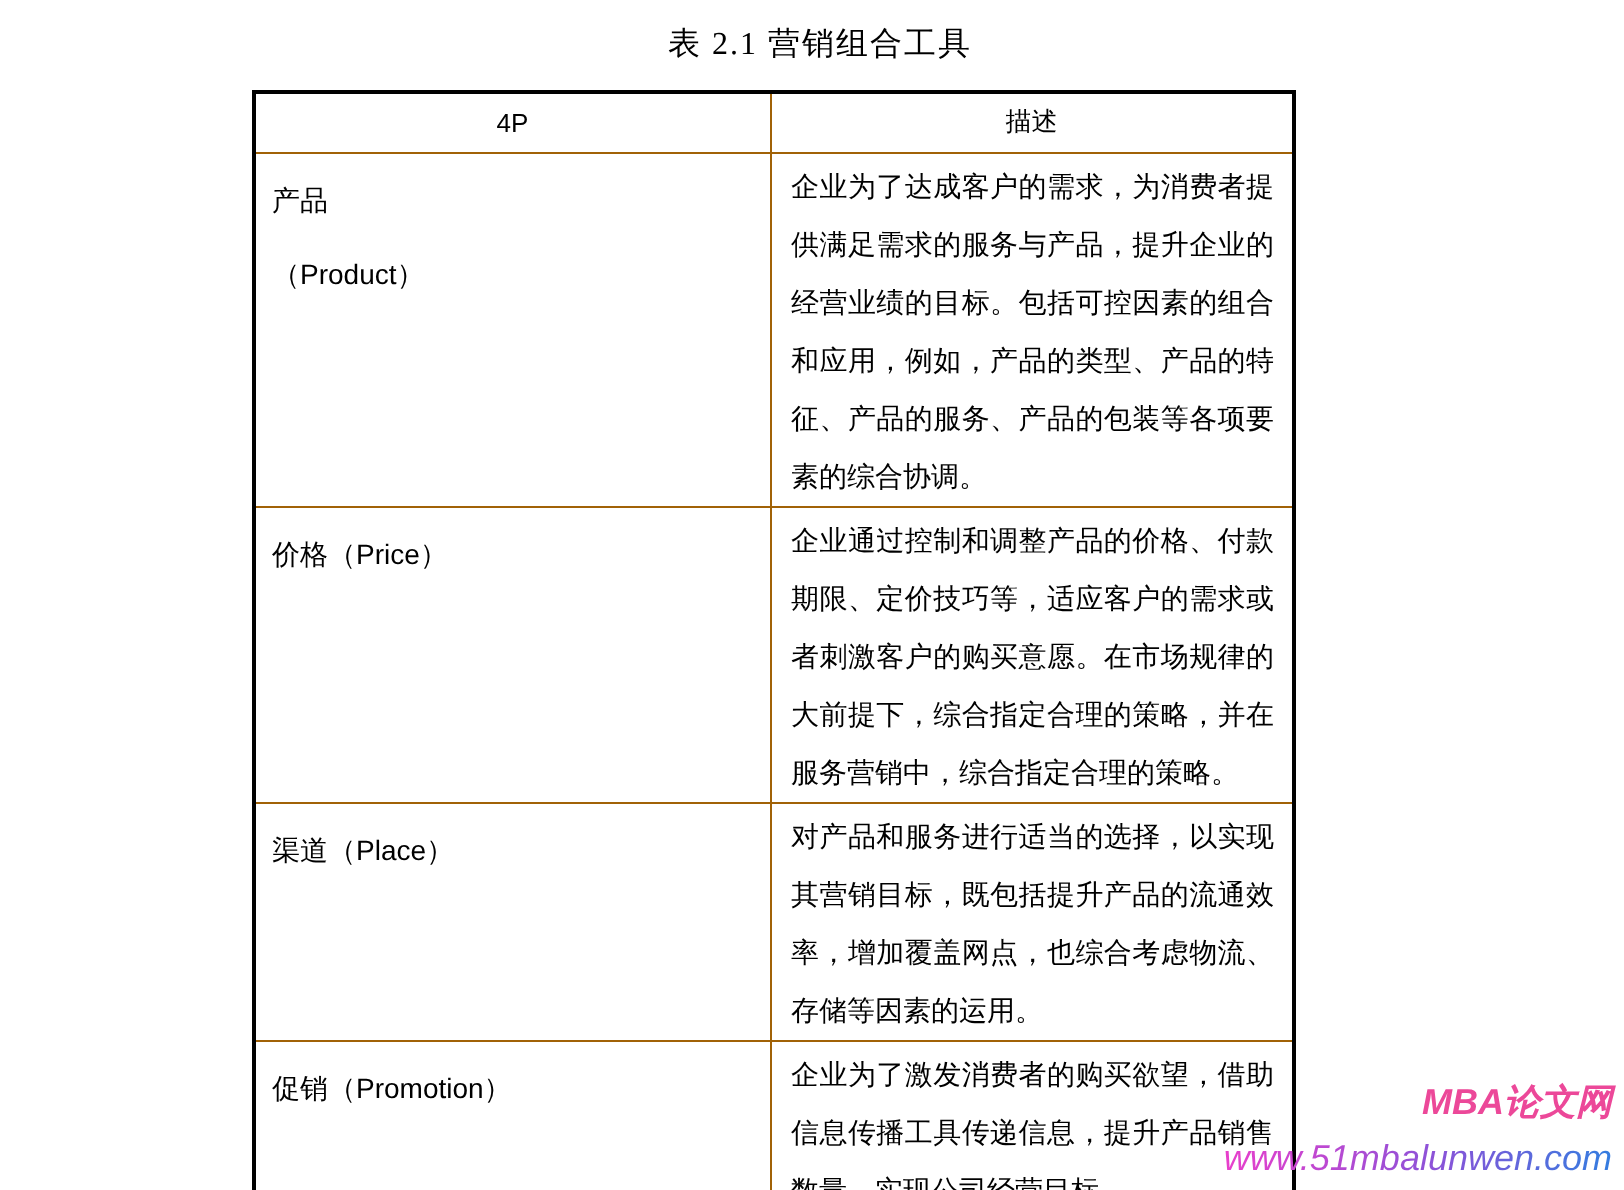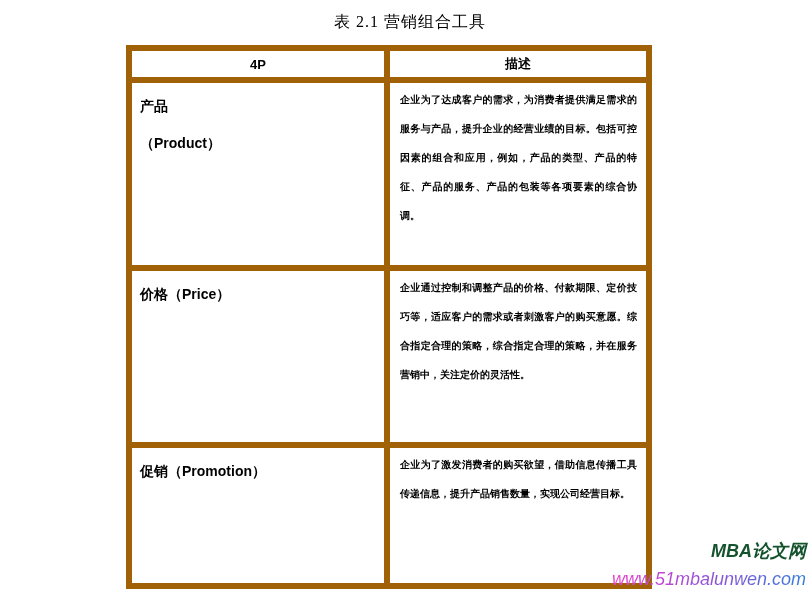--- a/index.html
+++ b/index.html
@@ -24,22 +24,22 @@
 
   table.mix-table {
     position: absolute;
     left: 122px; top: 41px;
     width: 520px; height: 544px;
     border-collapse: collapse;
     table-layout: fixed;
     border: 2px solid #000;
   }
   .mix-table th, .mix-table td {
-    border: 6px solid #a16207;
-    font-weight: bold;
+    border: 1px solid #a16207;
+    font-weight: normal;
     vertical-align: top;
     overflow: hidden;
   }
   .col-tool  { width: 258px; }
   .col-desc  { width: 262px; }
 
   .mix-table thead th {
     height: 30px;
     vertical-align: middle;
     text-align: center;
@@ -50,39 +50,39 @@
   tr.row-place     { height: 113px; }
   tr.row-promotion { height: 115px; }
 
   .cell-tool {
     text-align: left;
     font-size: 14px;
     line-height: 29px;
     padding-top: 5px;
   }
   .cell-desc {
-    font-size: 10px;
+    font-size: 14px;
     line-height: 29px;
     padding: 2px 9px 0 10px;
     text-align: justify;
     text-justify: inter-ideograph;
   }
 
   .watermark {
     position: absolute;
     right: 2px; bottom: 2px;
     text-align: right;
     line-height: 1.08;
   }
   .wm-brand {
     display: block;
     font-weight: bold;
     font-style: italic;
     font-size: 18px;
-    color: #14532d;
+    color: #ec4899;
   }
   .wm-url {
     display: block;
     font-style: italic;
     font-size: 18px;
     color: #b04ad0;
   }
   @supports ((-webkit-background-clip: text) or (background-clip: text)) {
     .wm-url {
       background: linear-gradient(90deg, #ec3ecb 0%, #8a53d8 55%, #2f7fe0 100%);
@@ -116,21 +116,27 @@
         <td class="cell-tool">
           <div>产品</div>
           <div>（Product）</div>
         </td>
         <td class="cell-desc">企业为了达成客户的需求，为消费者提供满足需求的服务与产品，提升企业的经营业绩的目标。包括可控因素的组合和应用，例如，产品的类型、产品的特征、产品的服务、产品的包装等各项要素的综合协调。</td>
       </tr>
       <tr class="row-price">
         <td class="cell-tool">
           <div>价格（Price）</div>
         </td>
-        <td class="cell-desc">企业通过控制和调整产品的价格、付款期限、定价技巧等，适应客户的需求或者刺激客户的购买意愿。综合指定合理的策略，综合指定合理的策略，并在服务营销中，关注定价的灵活性。</td>
+        <td class="cell-desc">企业通过控制和调整产品的价格、付款期限、定价技巧等，适应客户的需求或者刺激客户的购买意愿。在市场规律的大前提下，综合指定合理的策略，并在服务营销中，综合指定合理的策略。</td>
+      </tr>
+      <tr class="row-place">
+        <td class="cell-tool">
+          <div>渠道（Place）</div>
+        </td>
+        <td class="cell-desc">对产品和服务进行适当的选择，以实现其营销目标，既包括提升产品的流通效率，增加覆盖网点，也综合考虑物流、存储等因素的运用。</td>
       </tr>
       <tr class="row-promotion">
         <td class="cell-tool">
           <div>促销（Promotion）</div>
         </td>
         <td class="cell-desc">企业为了激发消费者的购买欲望，借助信息传播工具传递信息，提升产品销售数量，实现公司经营目标。</td>
       </tr>
     </tbody>
   </table>
 

